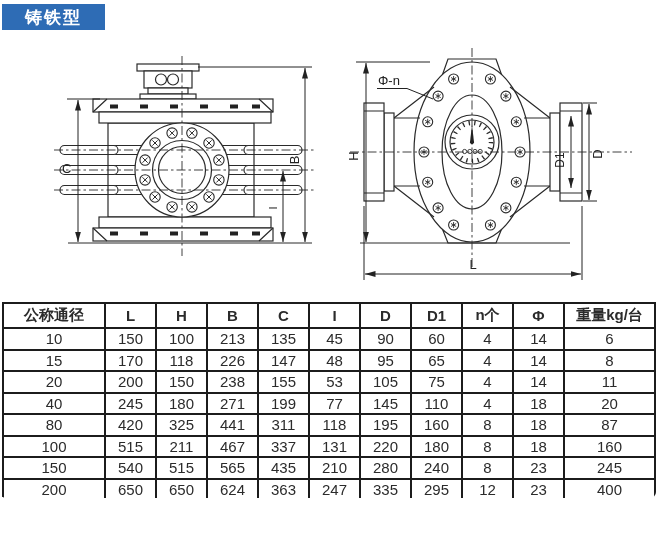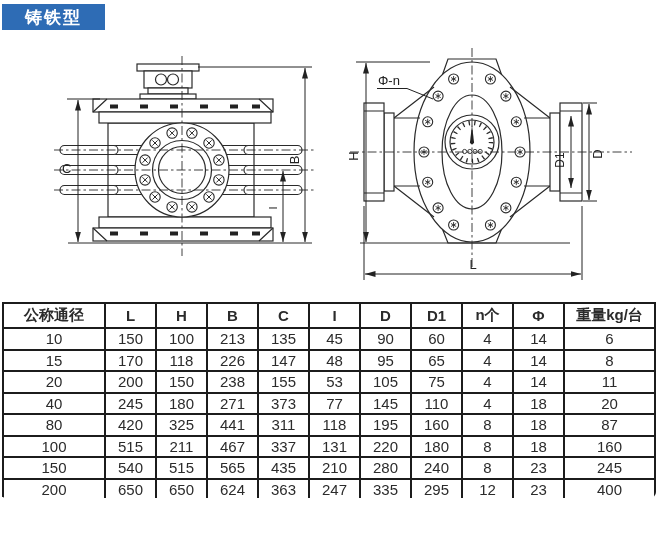--- a/index.html
+++ b/index.html
@@ -279,21 +279,21 @@
           <td>75</td>
           <td>4</td>
           <td>14</td>
           <td>11</td>
         </tr>
         <tr>
           <td>40</td>
           <td>245</td>
           <td>180</td>
           <td>271</td>
-          <td>373</td>
+          <td>199</td>
           <td>77</td>
           <td>145</td>
           <td>110</td>
           <td>4</td>
           <td>18</td>
           <td>20</td>
         </tr>
         <tr>
           <td>80</td>
           <td>420</td>

